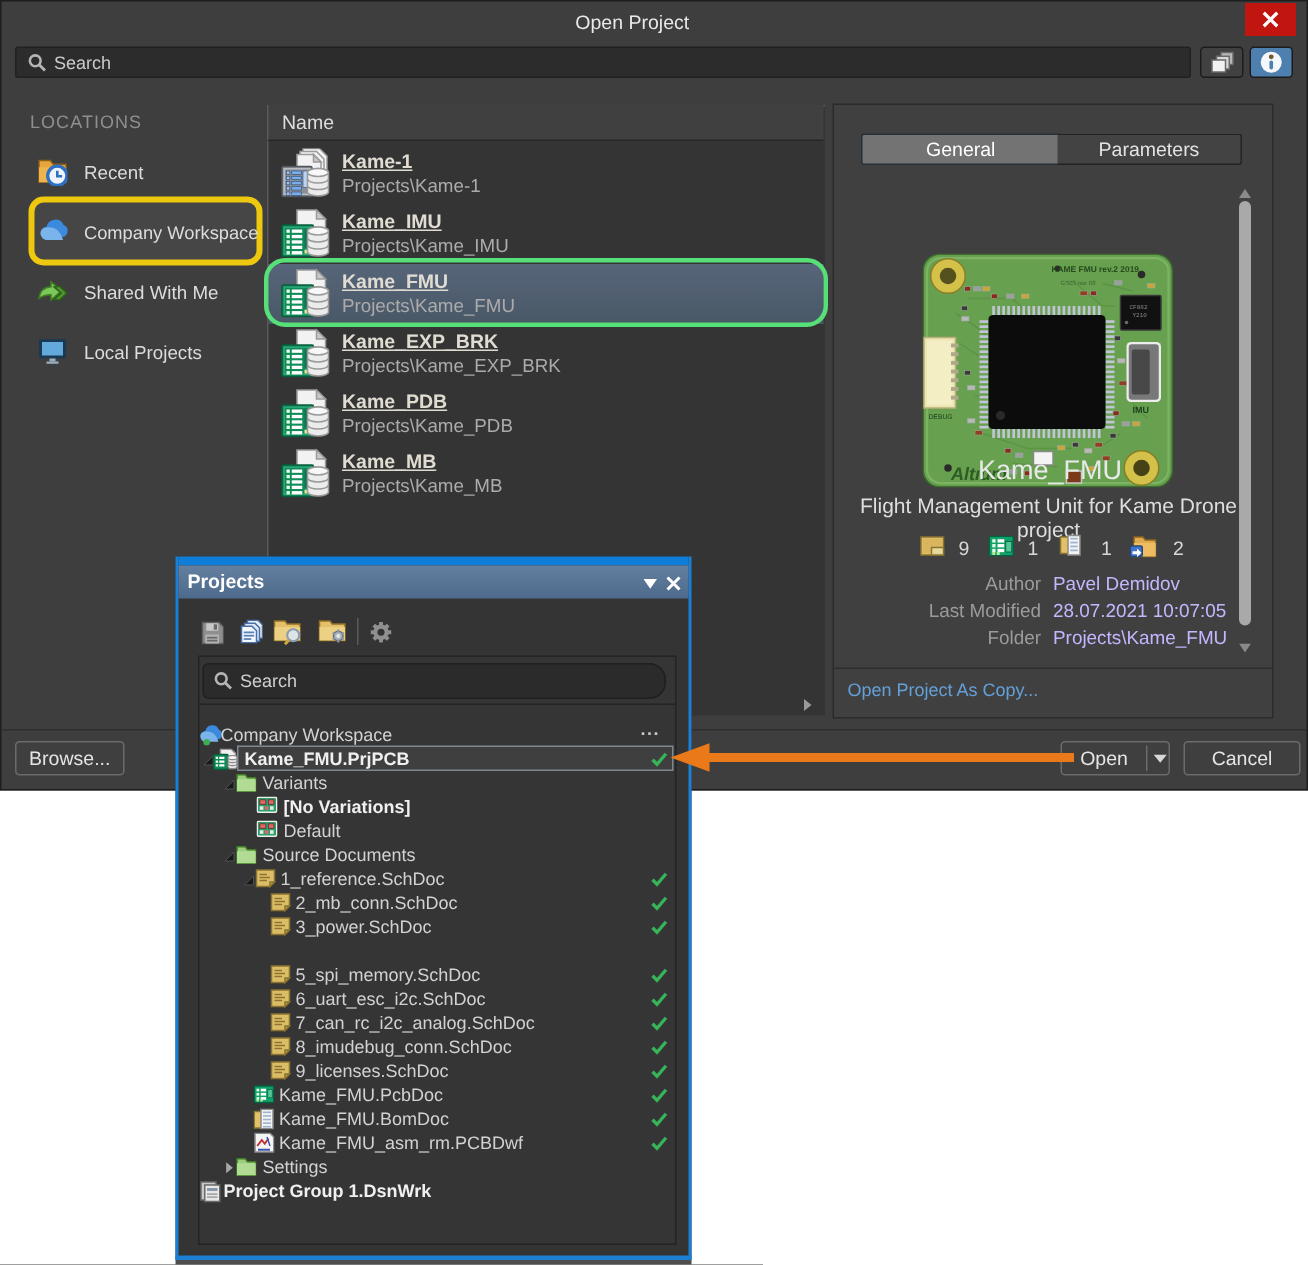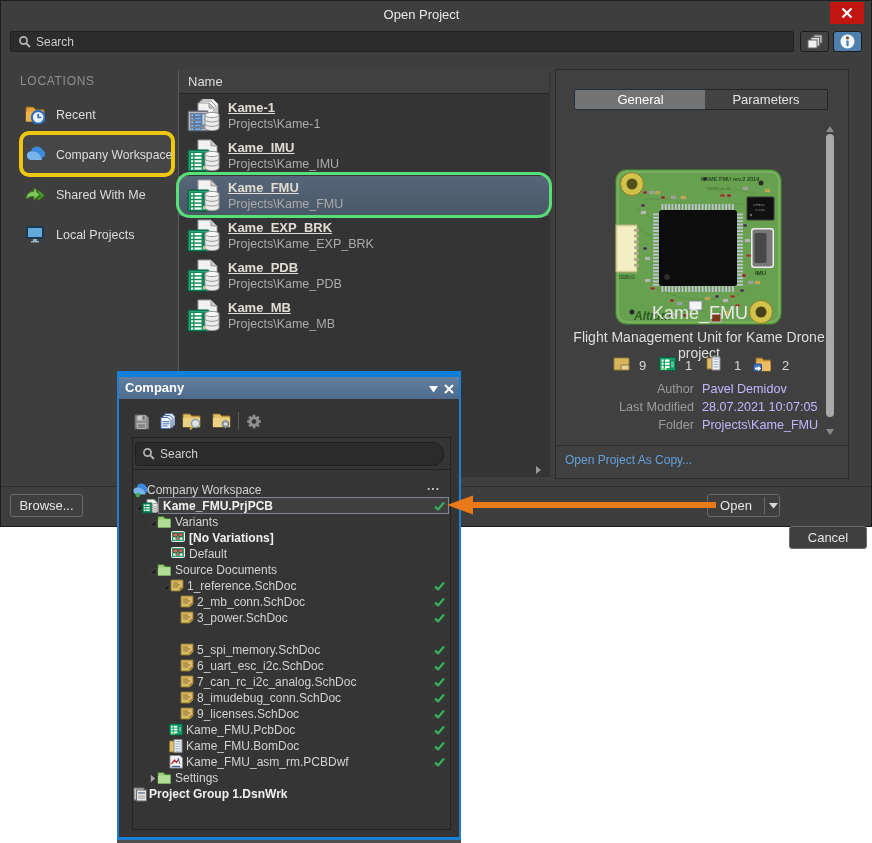--- a/index.html
+++ b/index.html
@@ -35,21 +35,21 @@
 .cntnum{position:absolute;top:288px;color:#d8d8d8;font-size:13px;}
 .lbl{position:absolute;left:0;width:138px;text-align:right;color:#9b9b9b;font-size:12.6px;}
 .val{position:absolute;left:146px;color:#c4b5fd;font-size:12.6px;white-space:nowrap;}
 #rsep{left:0;top:375px;width:292px;height:1px;background:#2d2d2d;}
 #rlink{left:9px;top:383px;color:#64a0d8;font-size:12px;}
 #footsep{left:0;top:485px;width:870px;height:1px;background:#2e2e2e;}
 .fbtn{top:493px;height:21px;background:#3f3f3f;border:1px solid #6b6b6b;border-radius:3px;color:#e5e5e5;font-size:13px;text-align:center;}
 .fbtn span{position:relative;top:3px;}
 #btnbrowse{left:9px;width:71px;}
 #btnopen{left:706px;width:71px;}
-#btncancel{left:788px;width:76px;margin-top:32px;}
+#btncancel{left:788px;width:76px;}
 #ppanel{left:117px;top:371px;width:344px;height:469px;background:#343434;border-left:2px solid #1b7fd4;border-right:2px solid #1b7fd4;border-bottom:3px solid #1b7fd4;box-sizing:border-box;z-index:10;}
 #pshadow{left:117px;top:840px;width:344px;height:3px;background:#4f4f4f;z-index:10;}
 #ptoolbar{left:0;top:28px;width:340px;height:38px;}
 #ptopstrip{left:0;top:0;width:340px;height:6px;background:#0f7ed8;}
 #ptitle{left:0;top:6px;width:340px;height:22px;background:linear-gradient(#647f9f,#4d6a8c);}
 #ptitle .pt{position:absolute;left:6px;top:3px;color:#ffffff;font-weight:bold;font-size:13px;}
 #pcontainer{left:13px;top:66px;width:319px;height:393px;border:1px solid #232323;background:#353535;box-sizing:border-box;}
 #psearch{left:2px;top:4px;width:307px;height:22px;background:#2b2b2b;border:1px solid #1f1f1f;border-radius:4px 11px 11px 4px;}
 #psearch .stext{left:24px;top:4px;color:#cfcfcf;font-size:12px;}
 #psep{left:0;top:31px;width:317px;height:1px;background:#232323;}
@@ -511,21 +511,21 @@
       <div style="position:absolute;left:56px;top:2px;width:1px;height:17px;background:#6b6b6b"></div>
       <svg style="position:absolute;left:61px;top:8px" width="9" height="6" viewBox="0 0 9 6">
         <path d="M0 0 H9 L4.5 5.5 Z" fill="#d8d8d8"></path>
       </svg>
     </div>
 <div id="btncancel" class="fbtn abs"><span>Cancel</span></div>
 </div>
 <div id="ppanel" class="abs">
 <div id="ptopstrip" class="abs"></div>
 <div id="ptitle" class="abs">
-      <span class="pt">Company</span>
+      <span class="pt">Projects</span>
 <svg style="position:absolute;left:310px;top:9px;" width="9" height="7" viewBox="0 0 9 7">
         <path d="M0 0 H9 L4.5 6.5 Z" fill="#ffffff"></path>
       </svg>
 <svg style="position:absolute;left:325px;top:7px;" width="10" height="10" viewBox="0 0 10 10">
         <path d="M1 1 L9 9 M9 1 L1 9" stroke="#ffffff" stroke-width="2"></path>
       </svg>
 </div>
 <div id="ptoolbar" class="abs">
 <svg style="position:absolute;left:15px;top:15px;" width="15" height="16" viewBox="0 0 15 16">
         <path d="M1 1 h11 l3 3 v11 h-14 z" fill="#8f8f8f" stroke="#5f5f5f"></path>

